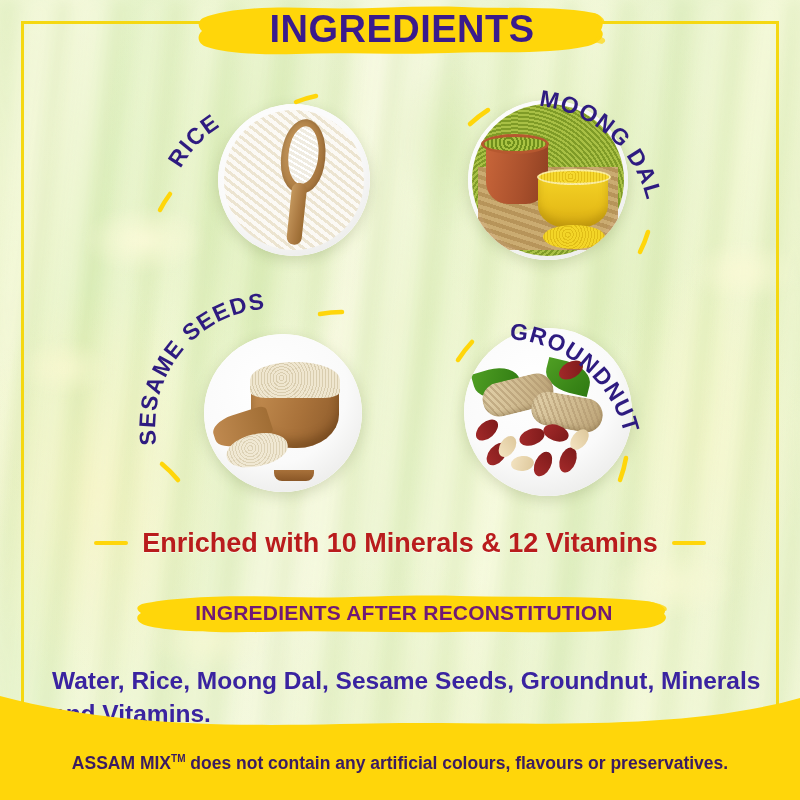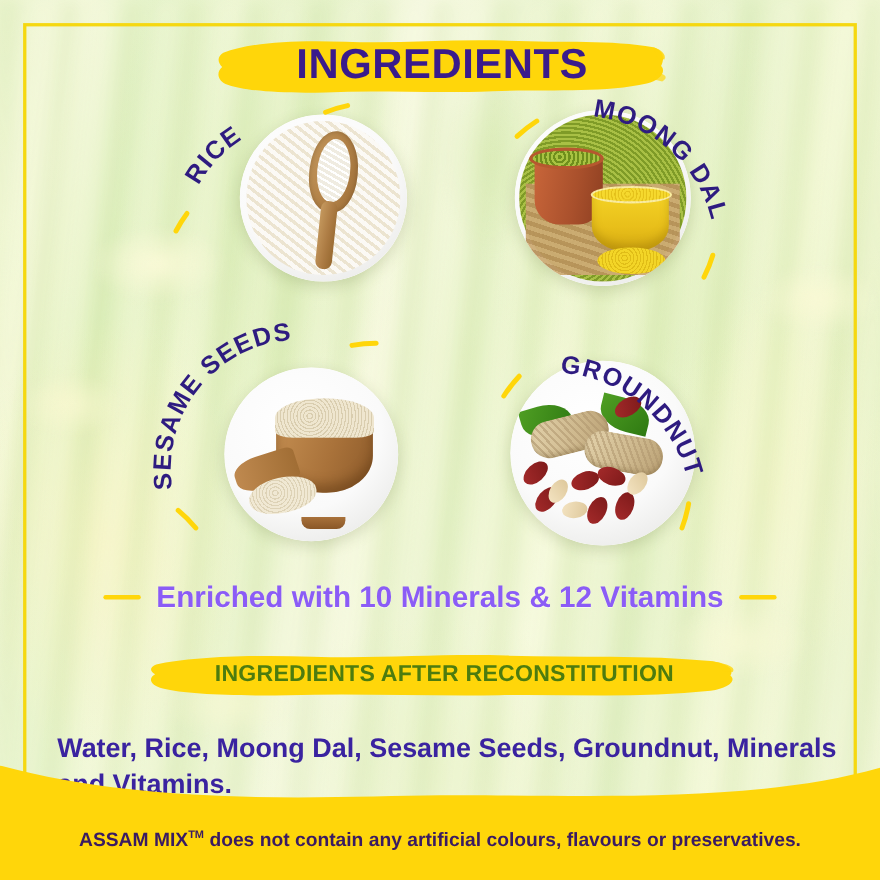--- a/index.html
+++ b/index.html
@@ -67,21 +67,21 @@
     left: 21px; top: 21px;
     width: 758px; height: 740px;
     border: 3px solid #f5d811;
     z-index: 3;
     pointer-events: none;
   }
 
   
   #header-banner {
     position: absolute;
-    left: 196px; top: 32px;
+    left: 196px; top: 2px;
     width: 412px; height: 56px;
     z-index: 6;
   }
   #header-banner svg { position: absolute; inset: 0; width: 100%; height: 100%; }
   #header-title {
     position: absolute; inset: 0;
     display: flex; align-items: center; justify-content: center;
     font-size: 38px;
     font-weight: 700;
     letter-spacing: 0.5px;
@@ -262,38 +262,38 @@
     z-index: 6;
   }
   .dash {
     width: 34px; height: 4px;
     background: #ffd60a; border-radius: 2px;
     flex: 0 0 auto;
   }
   #enriched-text {
     font-size: 27px;
     font-weight: 700;
-    color: #8b5cf6;
+    color: #b91c1c;
     white-space: nowrap;
     text-shadow: 0 1px 0 rgba(255,255,255,0.55);
   }
 
   
   #recon-banner {
     position: absolute;
     left: 134px; top: 592px;
     width: 540px; height: 42px;
     z-index: 6;
   }
   #recon-banner svg { position:absolute; inset:0; width:100%; height:100%; }
   #recon-title {
     position: absolute; inset: 0;
     display: flex; align-items: center; justify-content: center;
     font-size: 21px; font-weight: 700; letter-spacing: 0.2px;
-    color: #4d7c0f; z-index: 2;
+    color: #701a75; z-index: 2;
   }
 
   
   #ing-list {
     position: absolute;
     left: 52px; top: 640px;
     width: 710px;
     font-size: 24.5px;
     font-weight: 700;
     line-height: 1.33;

